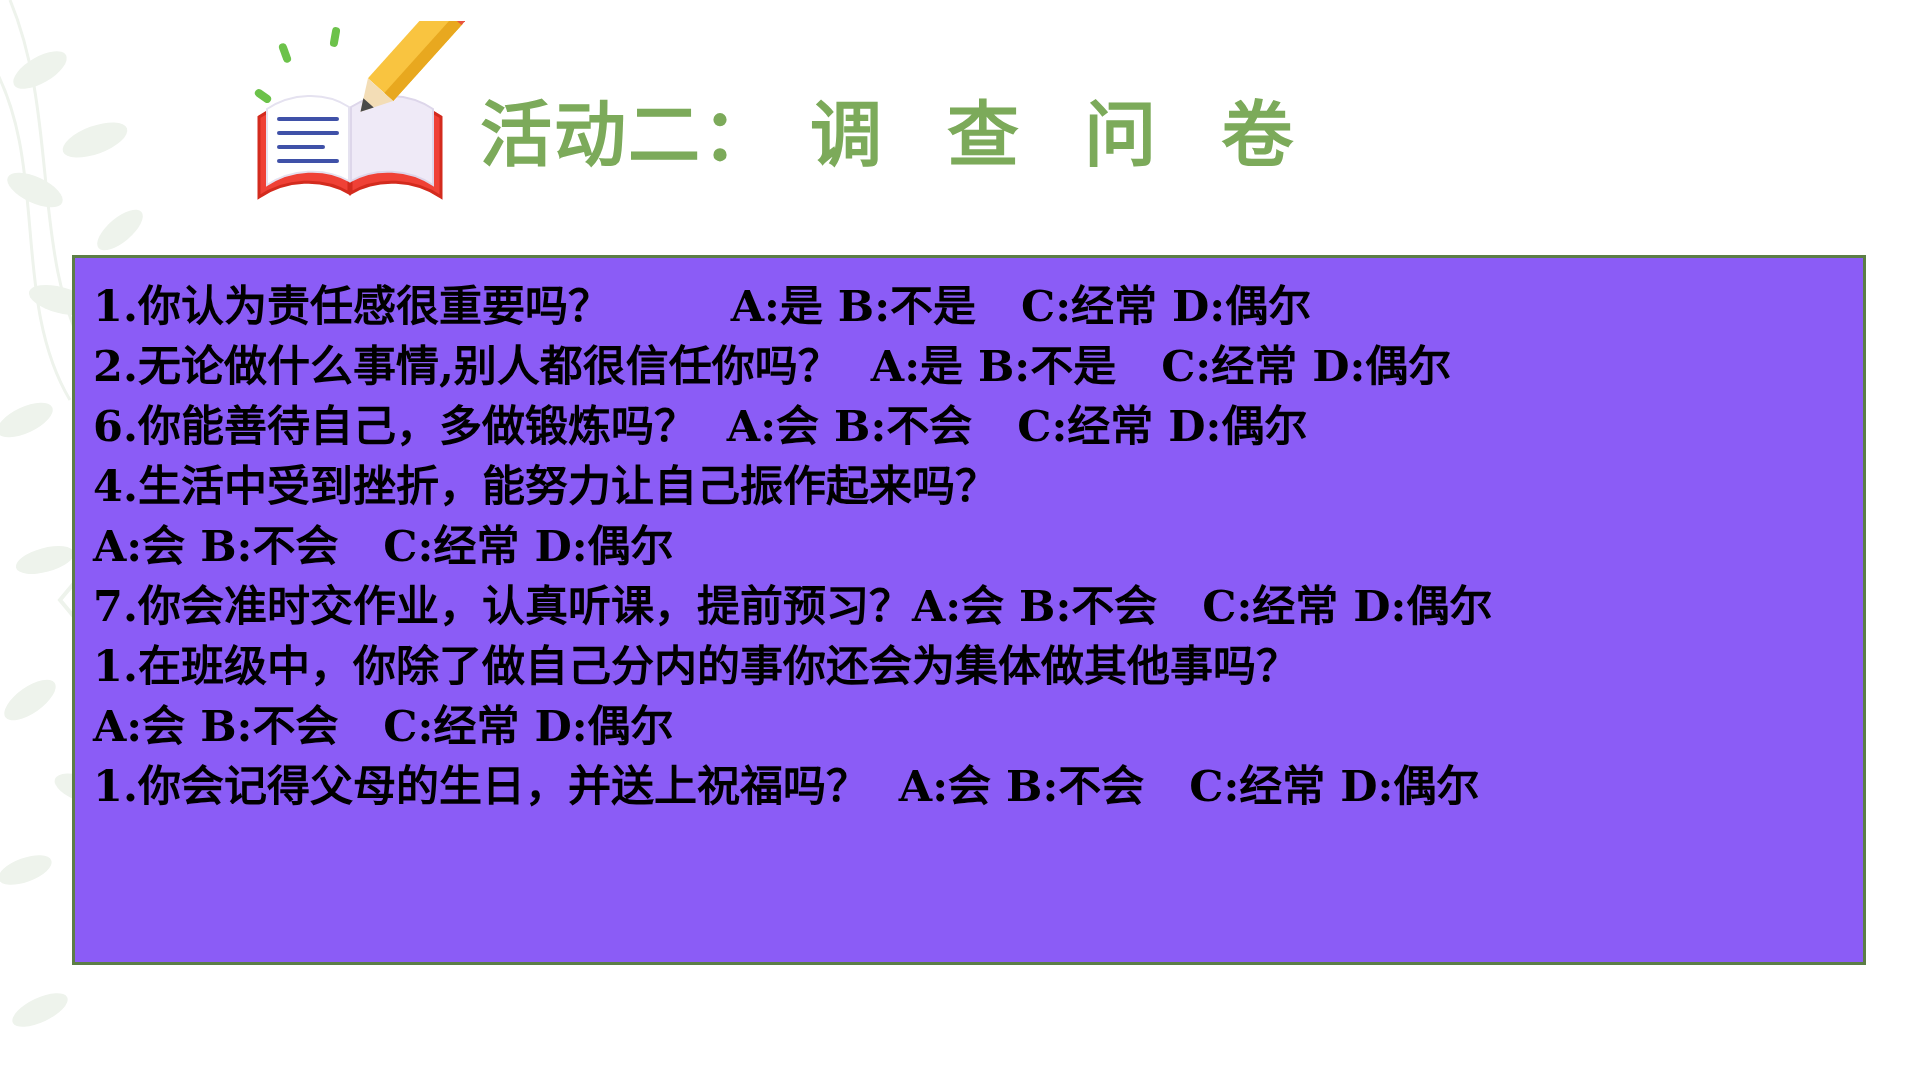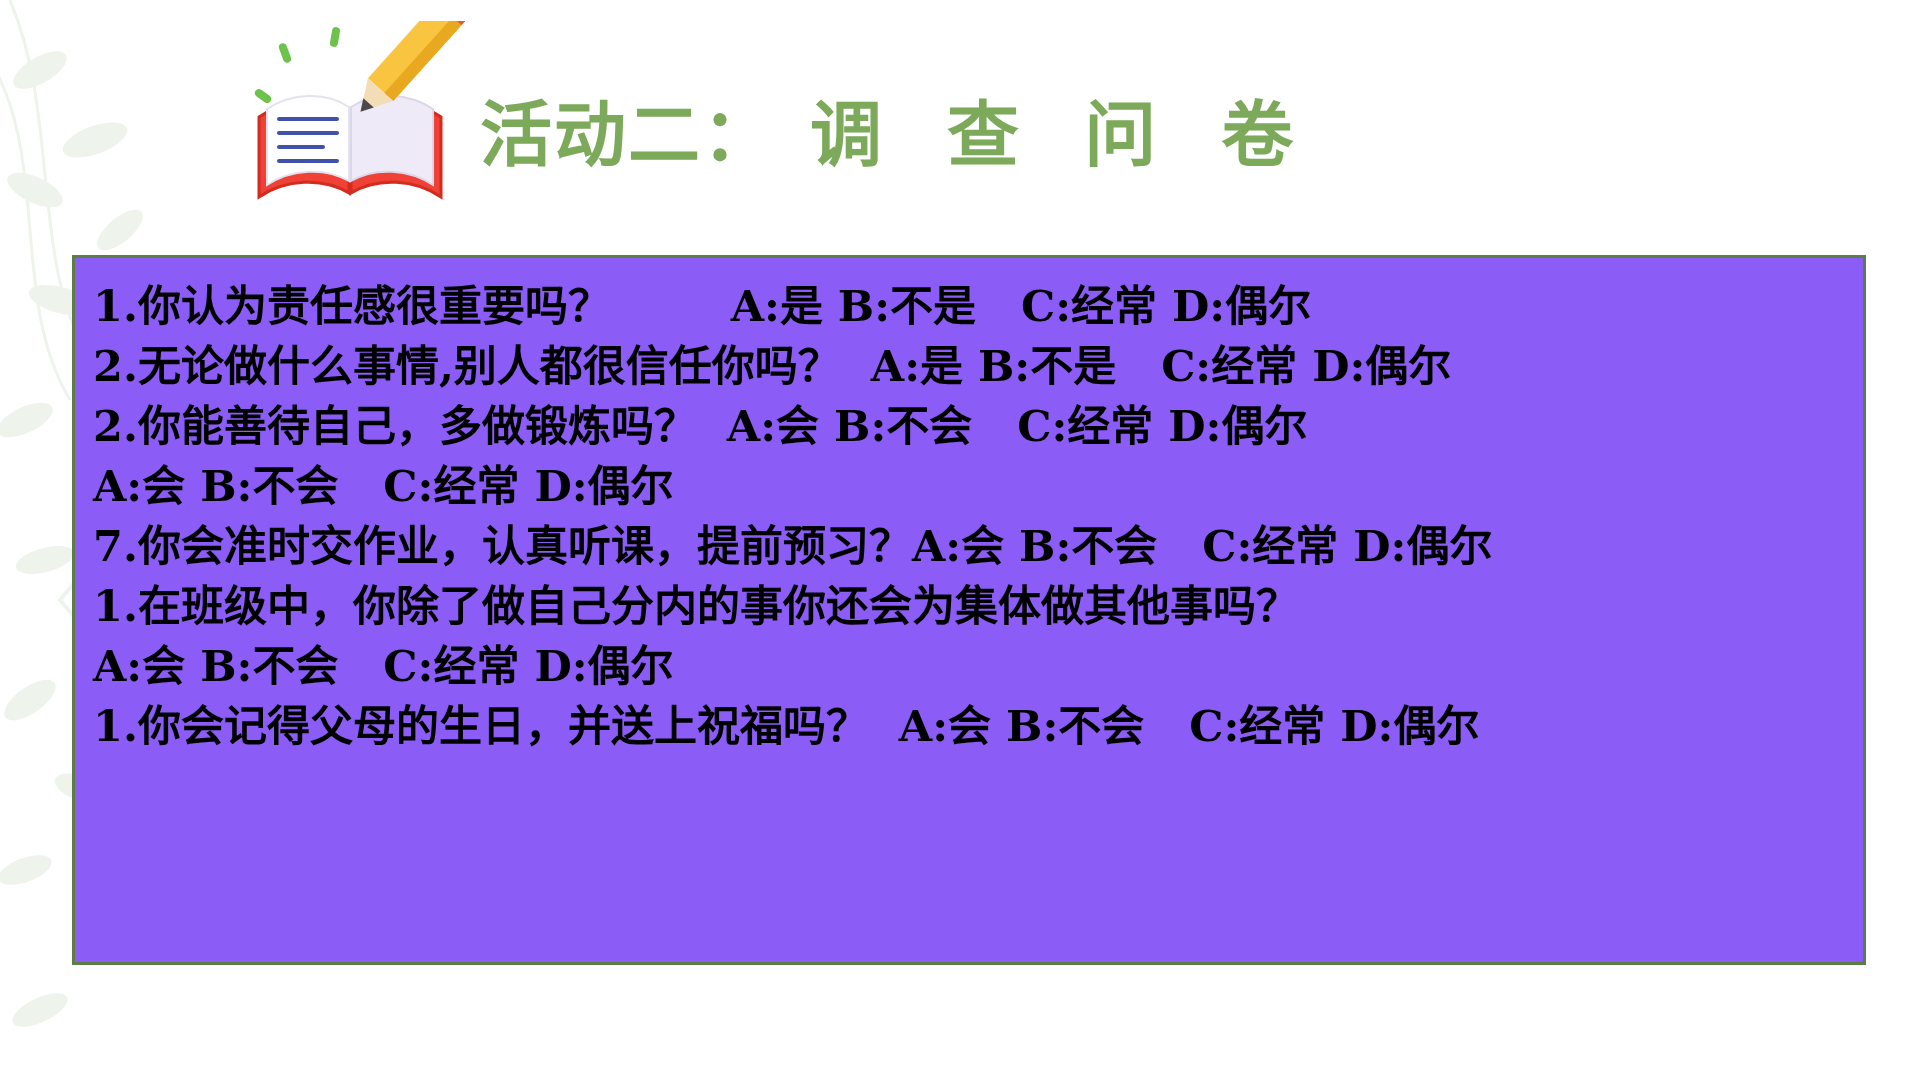--- a/index.html
+++ b/index.html
@@ -162,20 +162,21 @@
 
   <div class="title">
     <span>活动二：</span><span class="spaced">调 查 问 卷</span>
   </div>
 </div>
 
 <div class="qbox">
   <div class="qlist">
     <div class="qline">1.你认为责任感很重要吗？        A:是 B:不是   C:经常 D:偶尔</div>
     <div class="qline">2.无论做什么事情,别人都很信任你吗？  A:是 B:不是   C:经常 D:偶尔</div>
-    <div class="qline">2.你能善待自己，多做锻炼吗？  A:会 B:不会   C:经常 D:偶尔</div>
+    <div class="qline">6.你能善待自己，多做锻炼吗？  A:会 B:不会   C:经常 D:偶尔</div>
+    <div class="qline">4.生活中受到挫折，能努力让自己振作起来吗？</div>
     <div class="qline">A:会 B:不会   C:经常 D:偶尔</div>
     <div class="qline">7.你会准时交作业，认真听课，提前预习？A:会 B:不会   C:经常 D:偶尔</div>
     <div class="qline">1.在班级中，你除了做自己分内的事你还会为集体做其他事吗？</div>
     <div class="qline">A:会 B:不会   C:经常 D:偶尔</div>
     <div class="qline">1.你会记得父母的生日，并送上祝福吗？  A:会 B:不会   C:经常 D:偶尔</div>
   </div>
 </div>
 
 </body></html>

